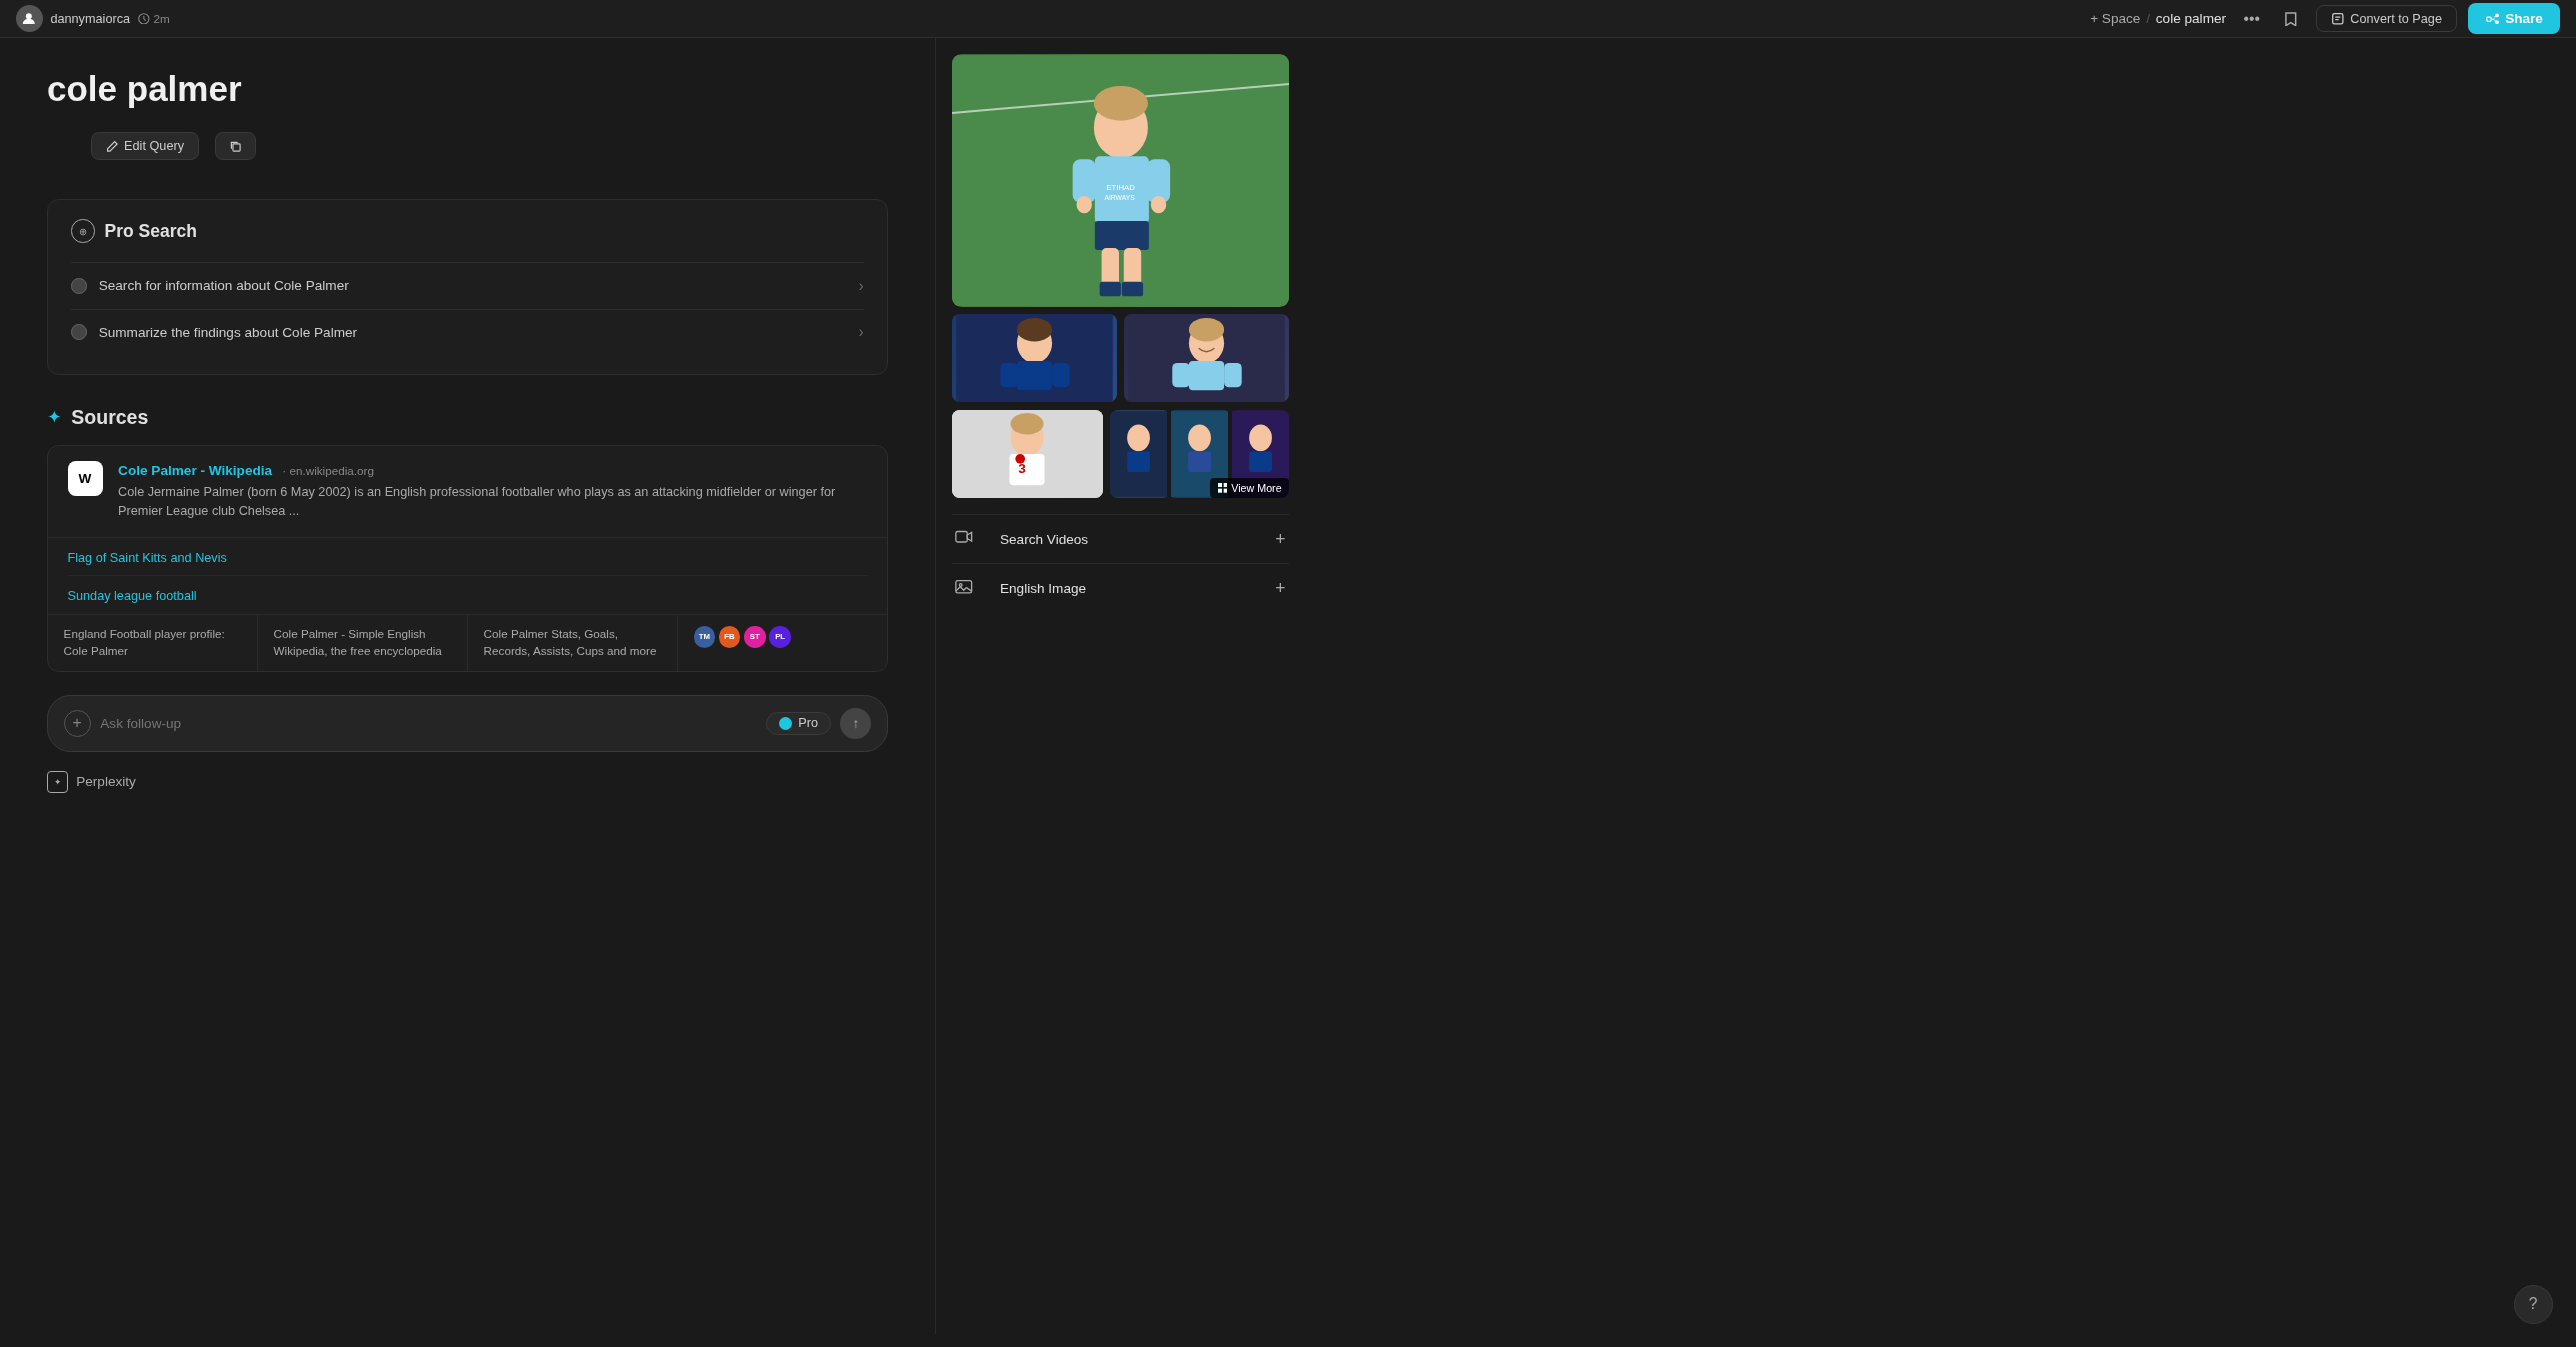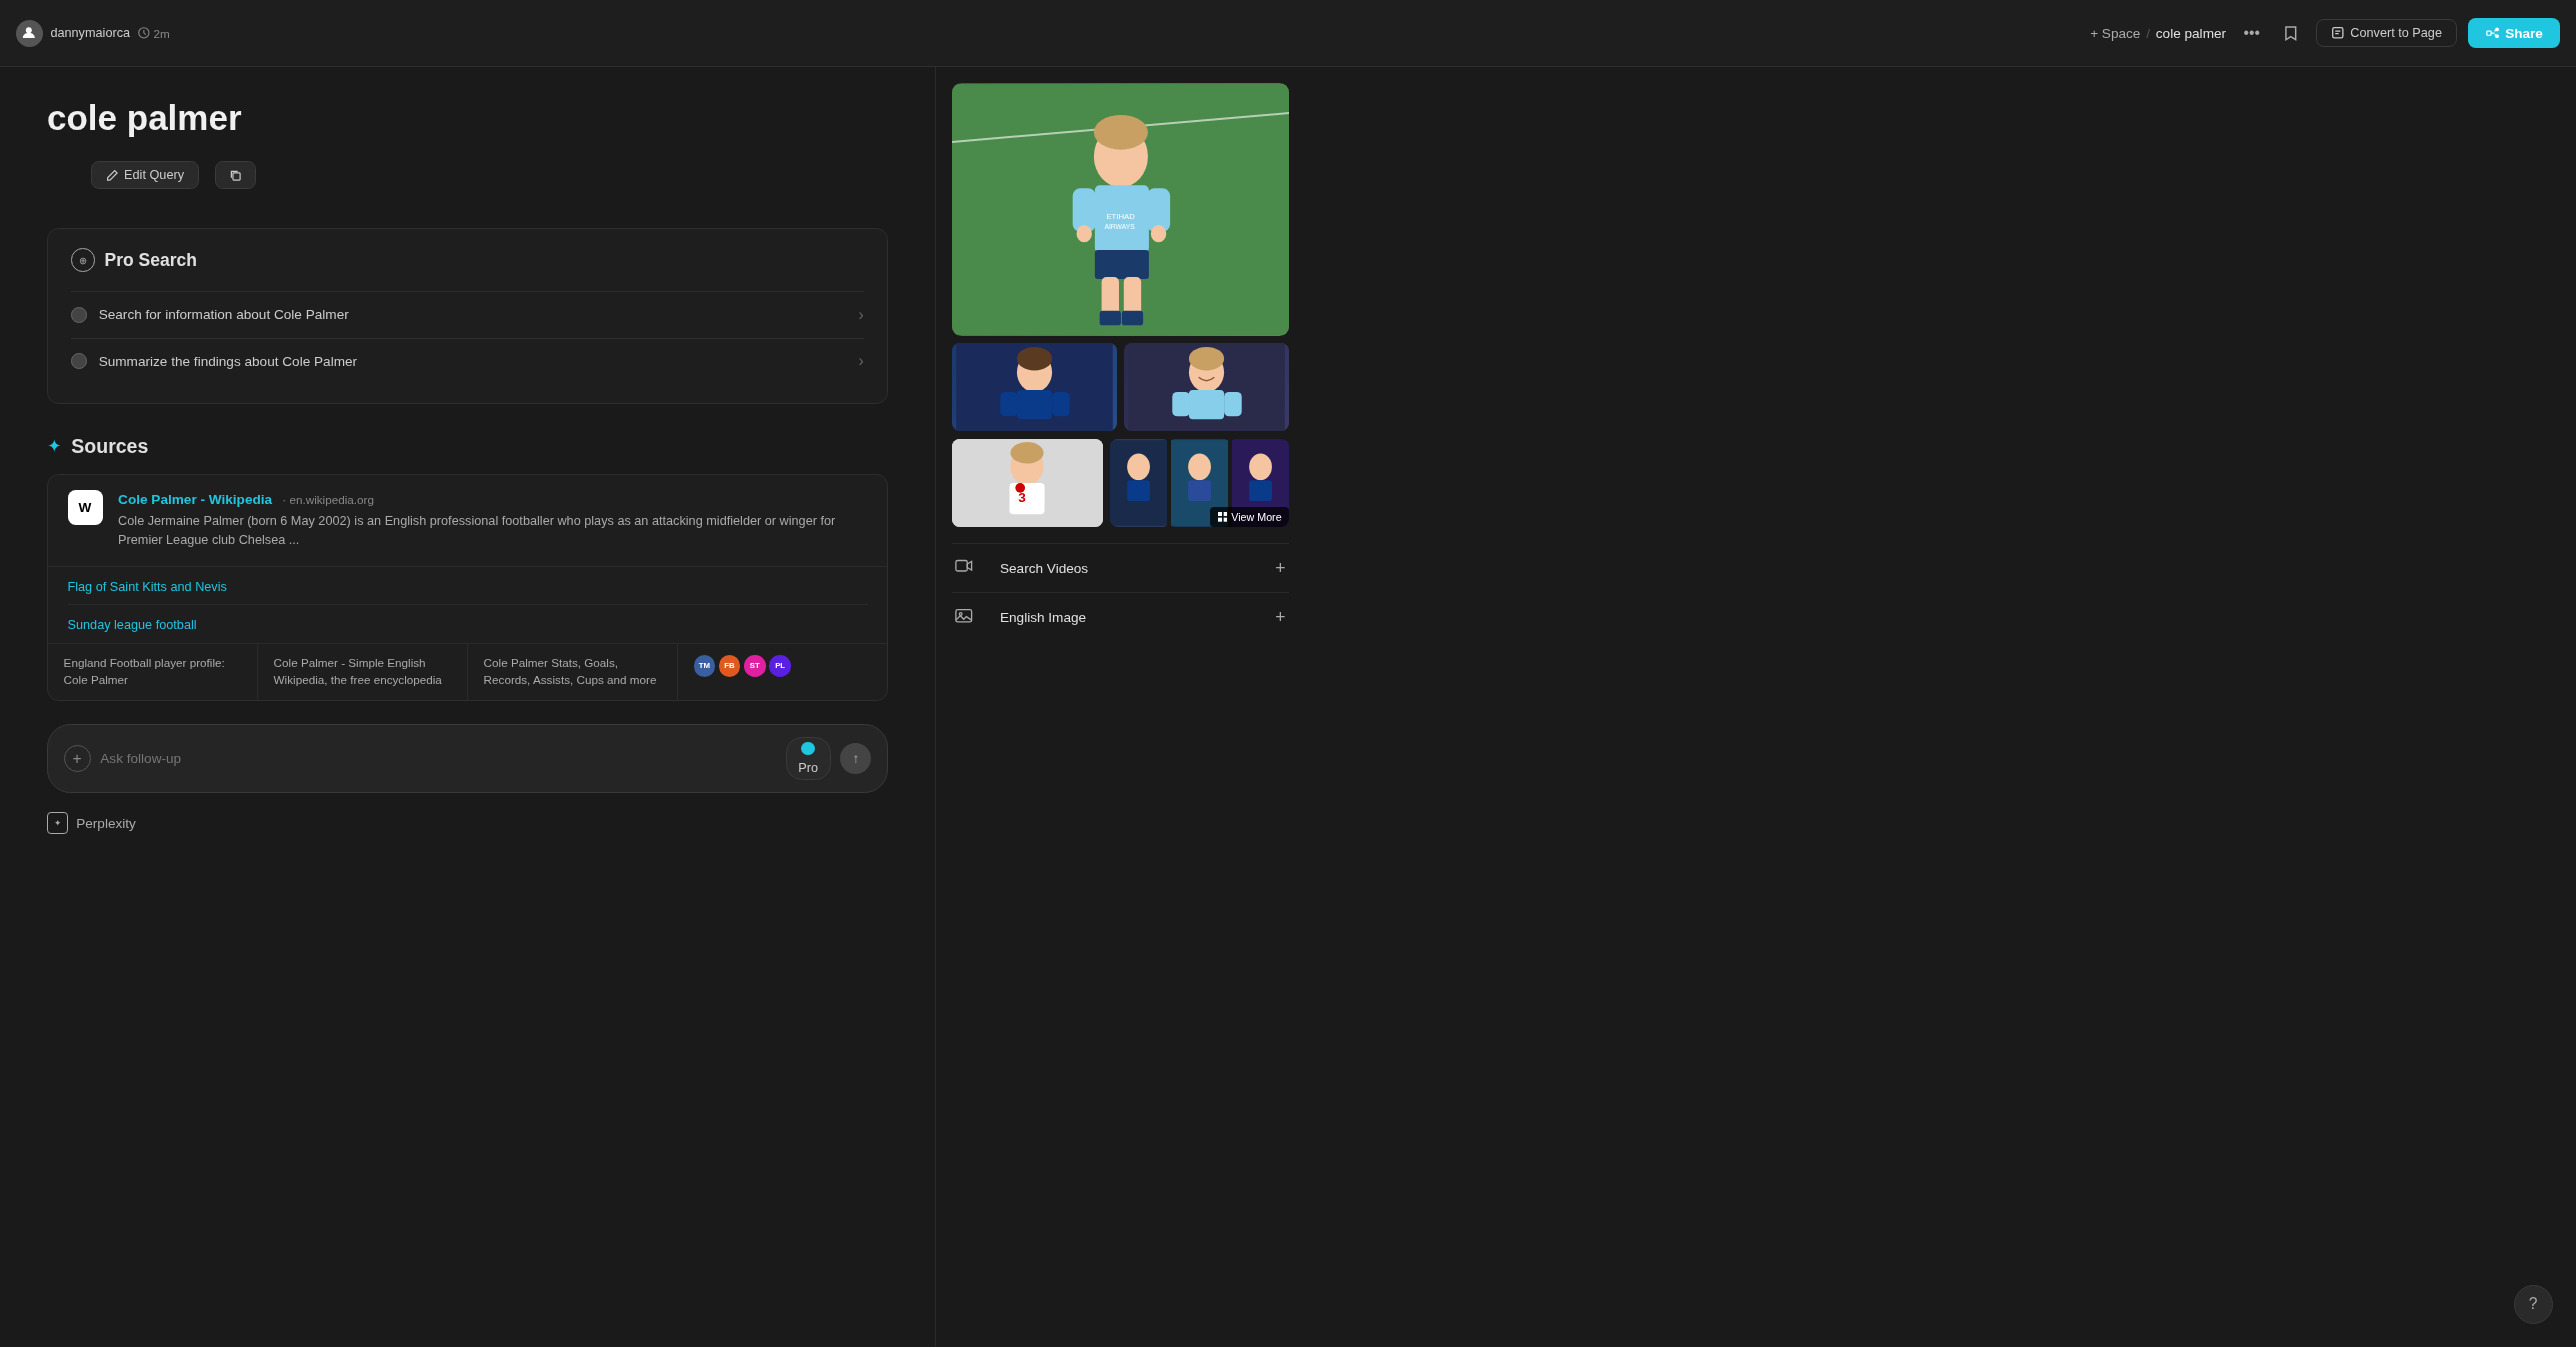--- a/index.html
+++ b/index.html
@@ -8,21 +8,21 @@
       color: #e0e0e0;
       font-family: -apple-system, BlinkMacSystemFont, 'Segoe UI', sans-serif;
       min-height: 100vh;
       overflow: hidden;
     }
 
     
     .topnav {
       display: flex;
       align-items: center;
-      height: 67px;
+      height: 38px;
       background: #1e1e1e;
       border-bottom: 1px solid #2e2e2e;
       padding: 0 15.6px;
       gap: 11.7px;
     }
     .topnav-left {
       display: flex;
       align-items: center;
       gap: 7.8px;
       flex: 1;
@@ -294,21 +294,20 @@
     }
     .pro-toggle {
       display: flex;
       align-items: center;
       gap: 5.8px;
       padding: 3.9px 11.7px;
       border-radius: 15.6px;
       background: #2a2a2a;
       border: 1px solid #3a3a3a;
       cursor: pointer;
-      flex-direction: column;
     }
     .toggle-dot {
       width: 13.6px; height: 13.6px;
       border-radius: 50%;
       background: #20c5e0;
     }
     .pro-label { font-size: 12.7px; color: #ccc; }
     .send-btn {
       width: 31px; height: 31px;
       border-radius: 50%;

